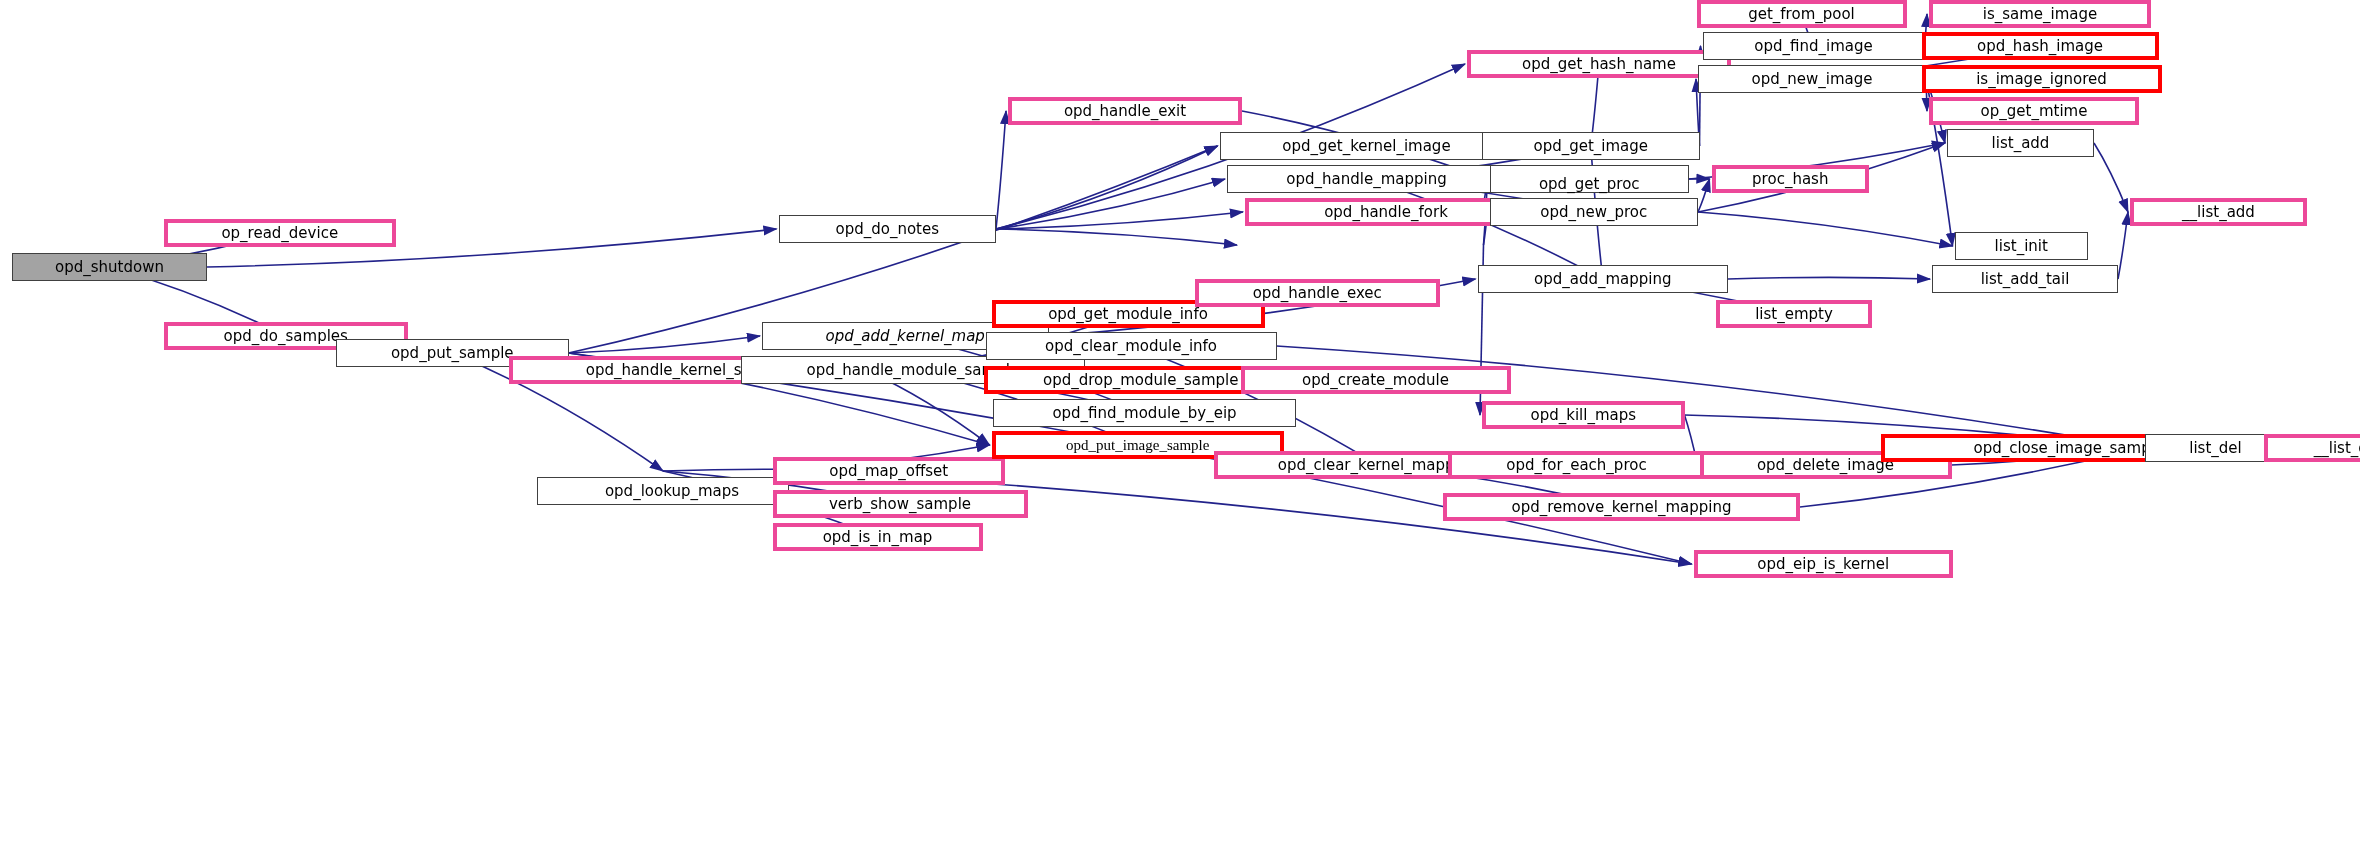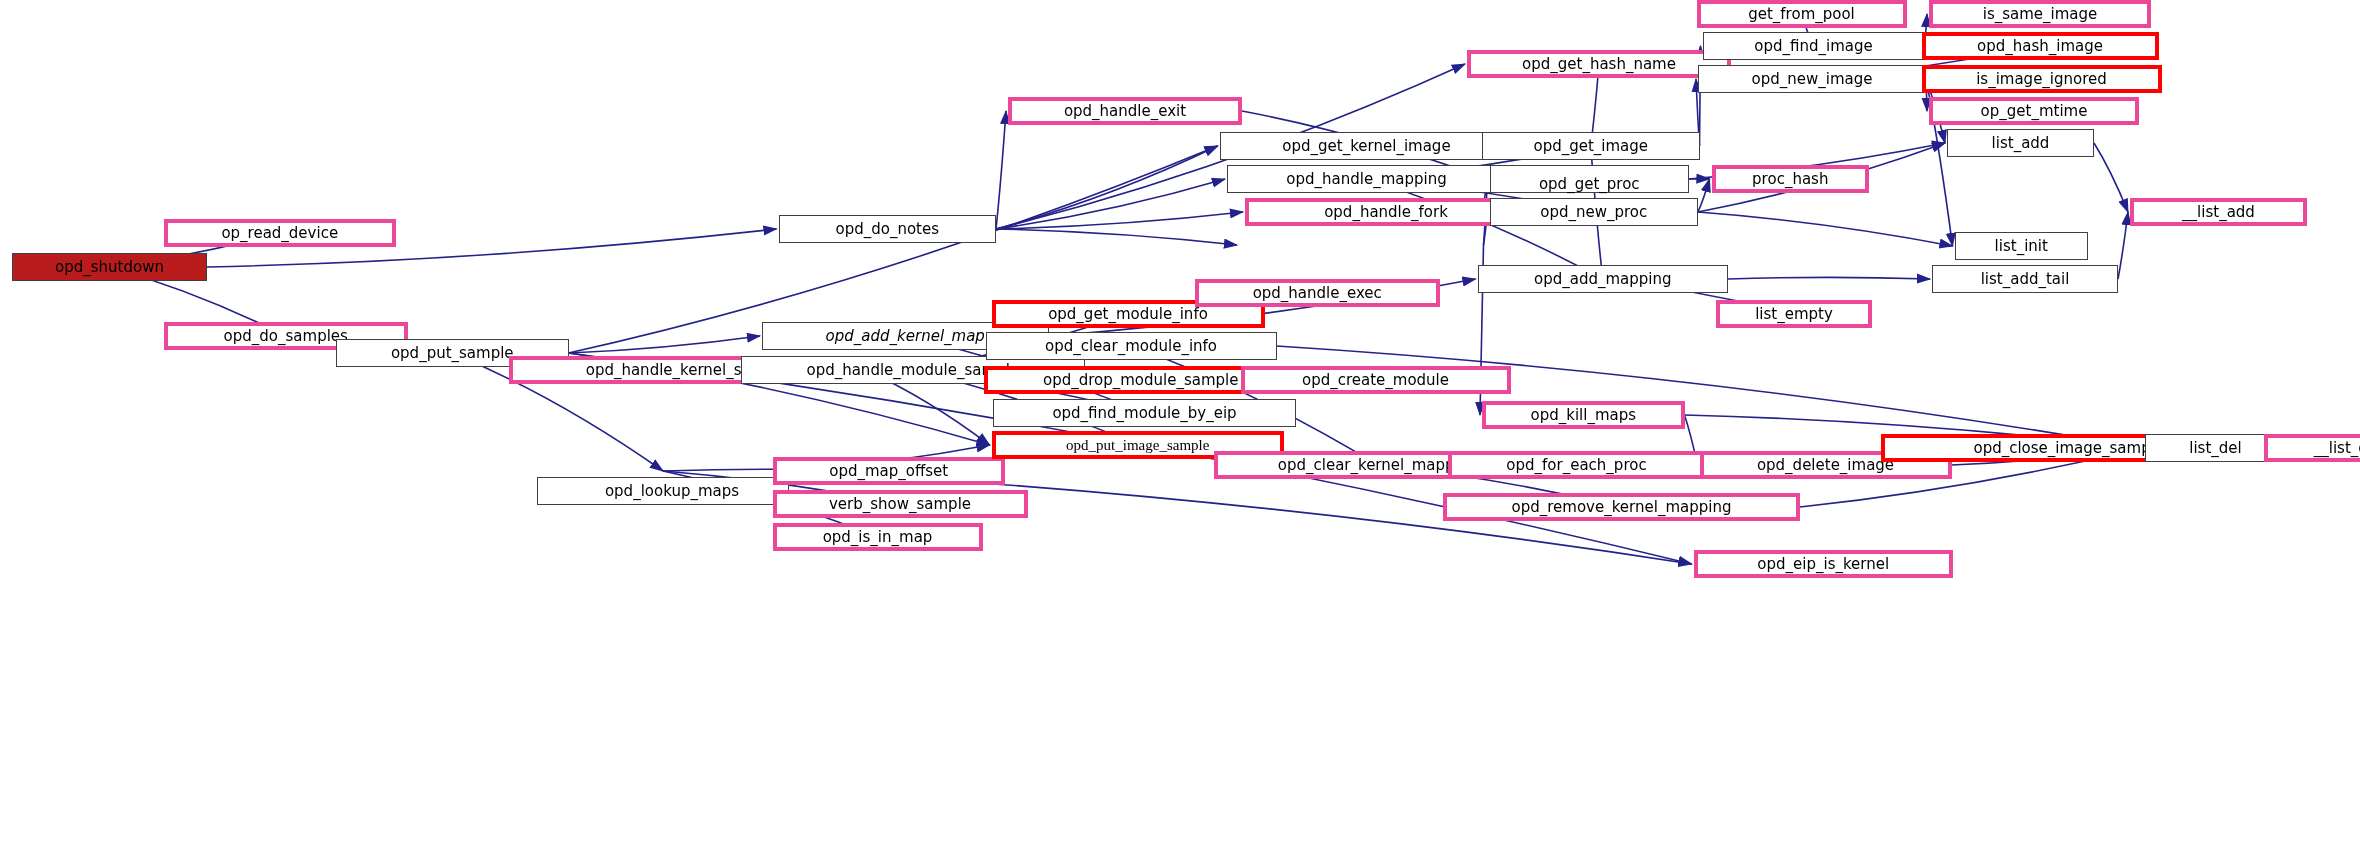--- a/index.html
+++ b/index.html
@@ -36,21 +36,21 @@
     font-size: 15px;
     line-height: 1;
     white-space: nowrap;
     letter-spacing: 0px;
     z-index: 5;
   }
   .node.red {
     border-color: #ff0000;
   }
   .node.root {
-    background: #b91c1c;
+    background: #a3a3a3;
     border-color: #404040;
     border-width: 1px;
   }
   .node .label {
     padding: 0 7px;
     pointer-events: none;
   }
 </style>
 </head>
 <body>

